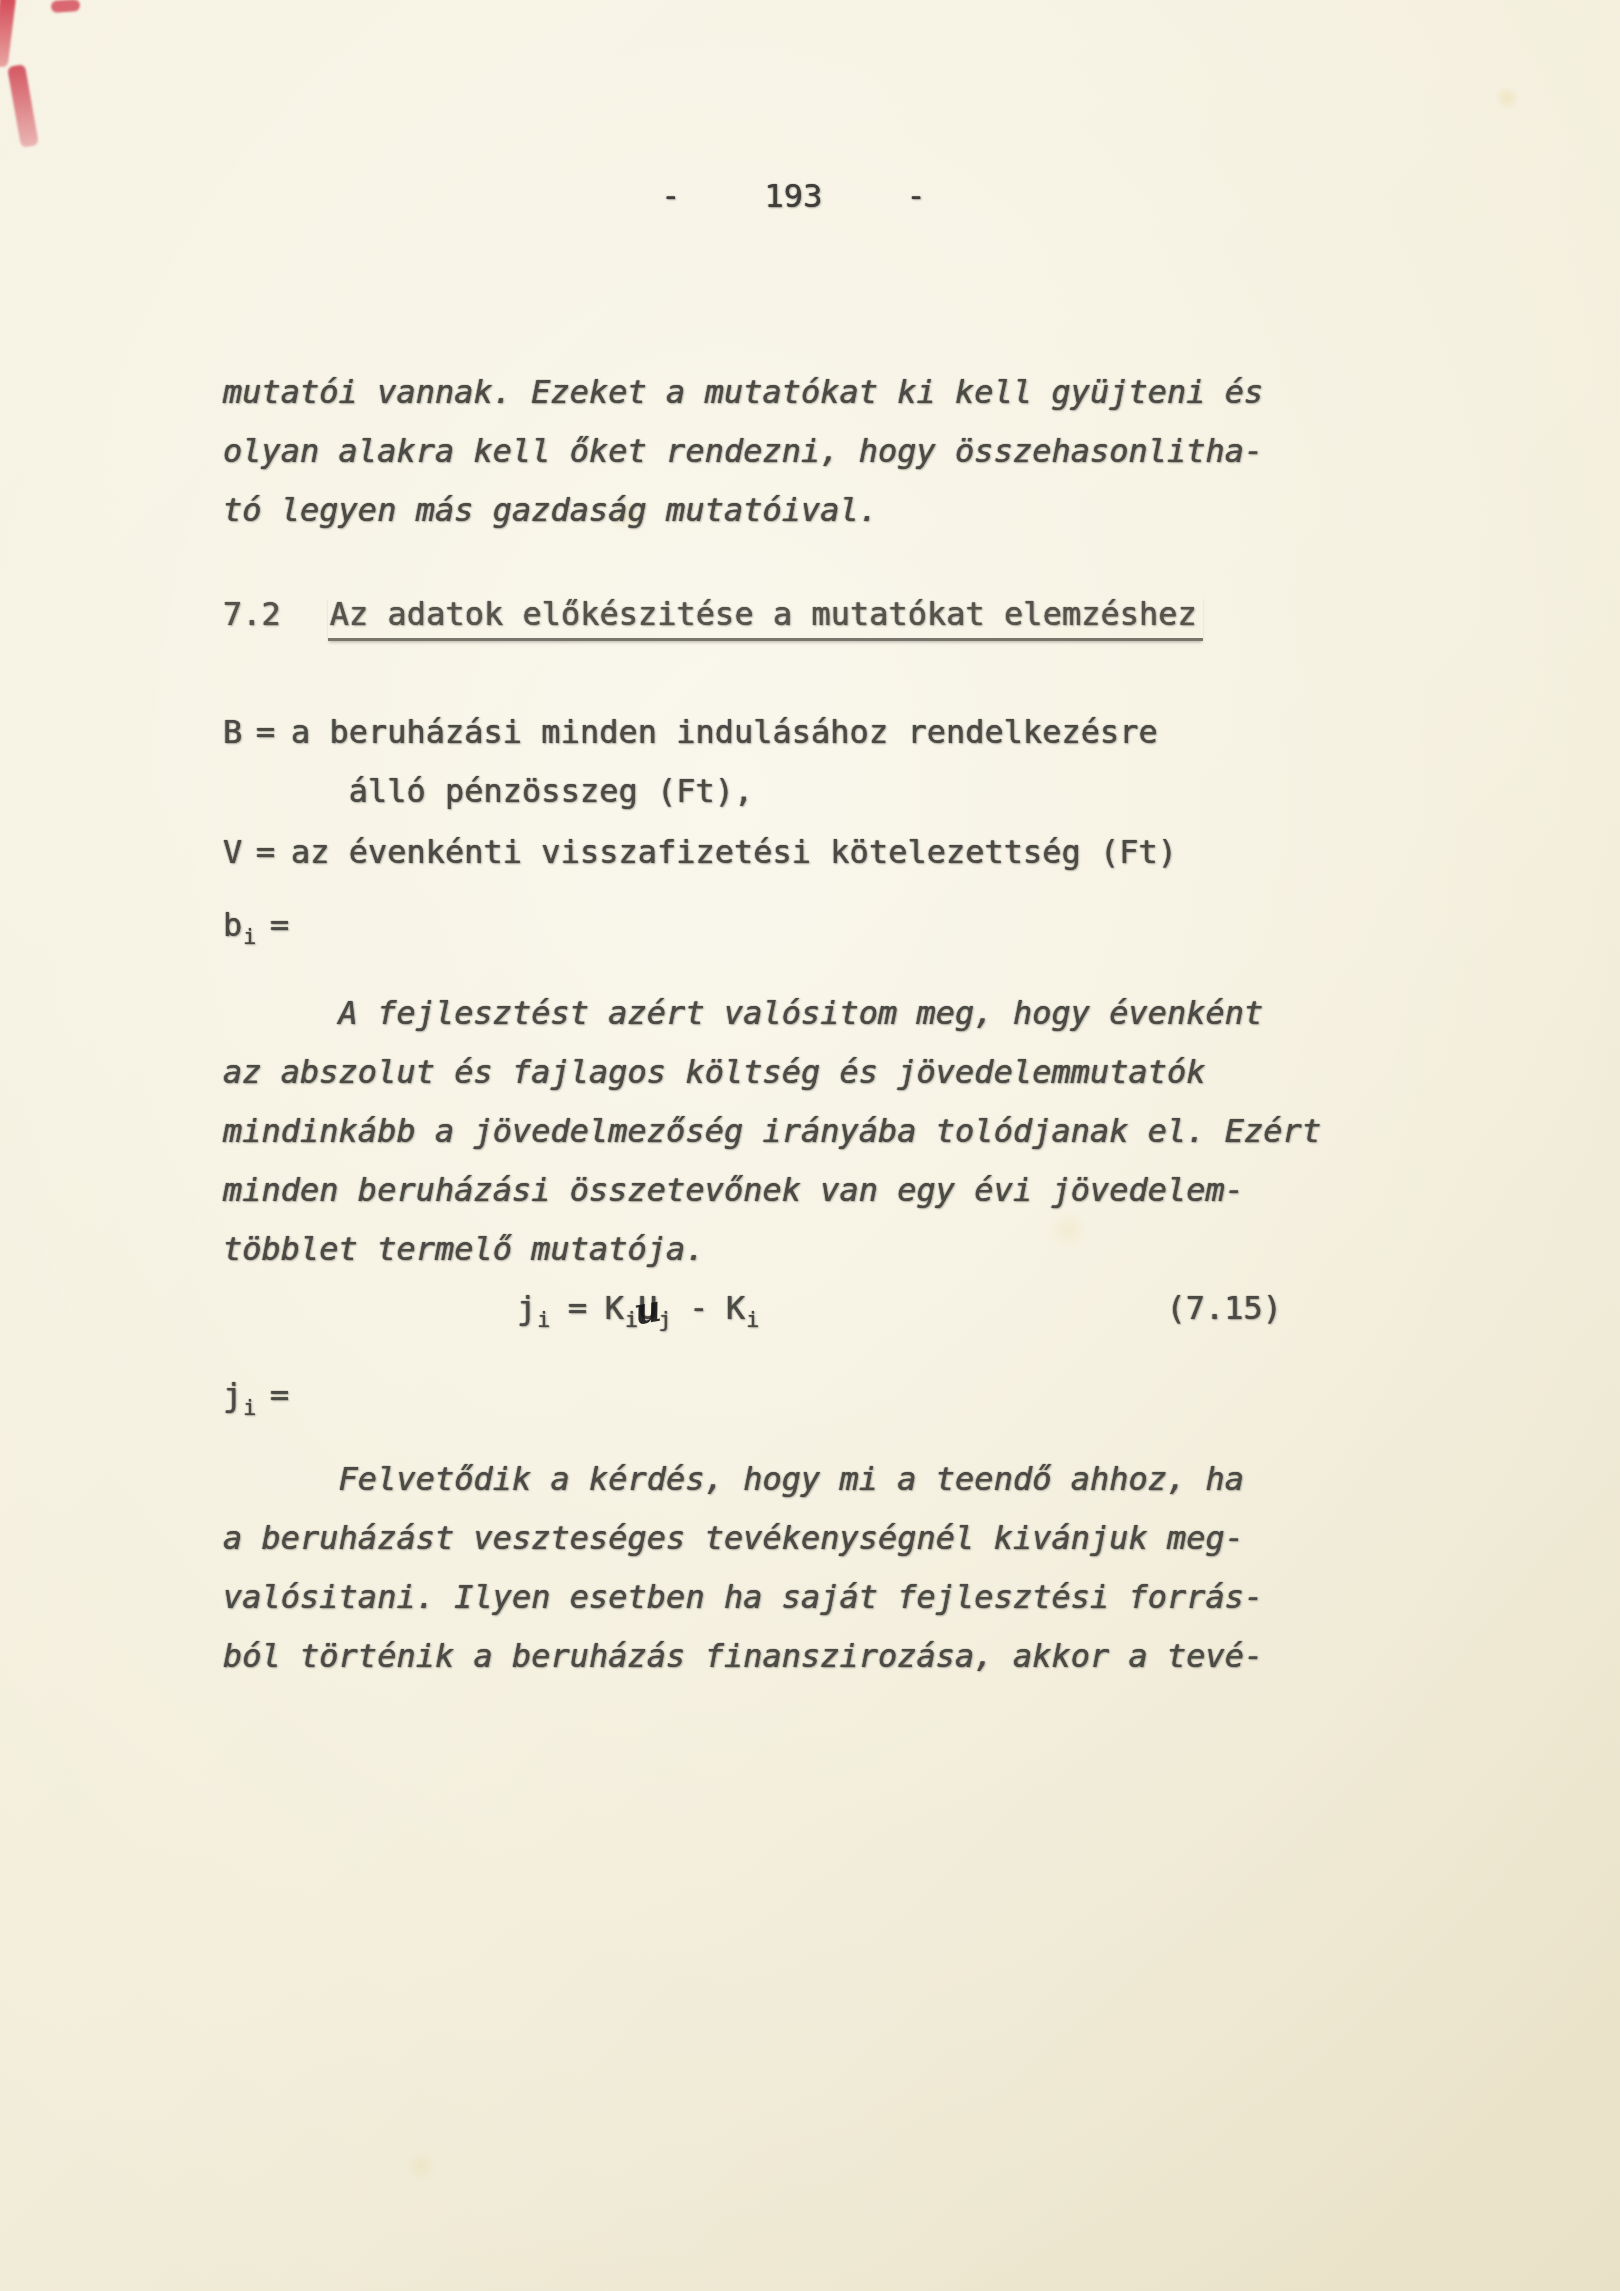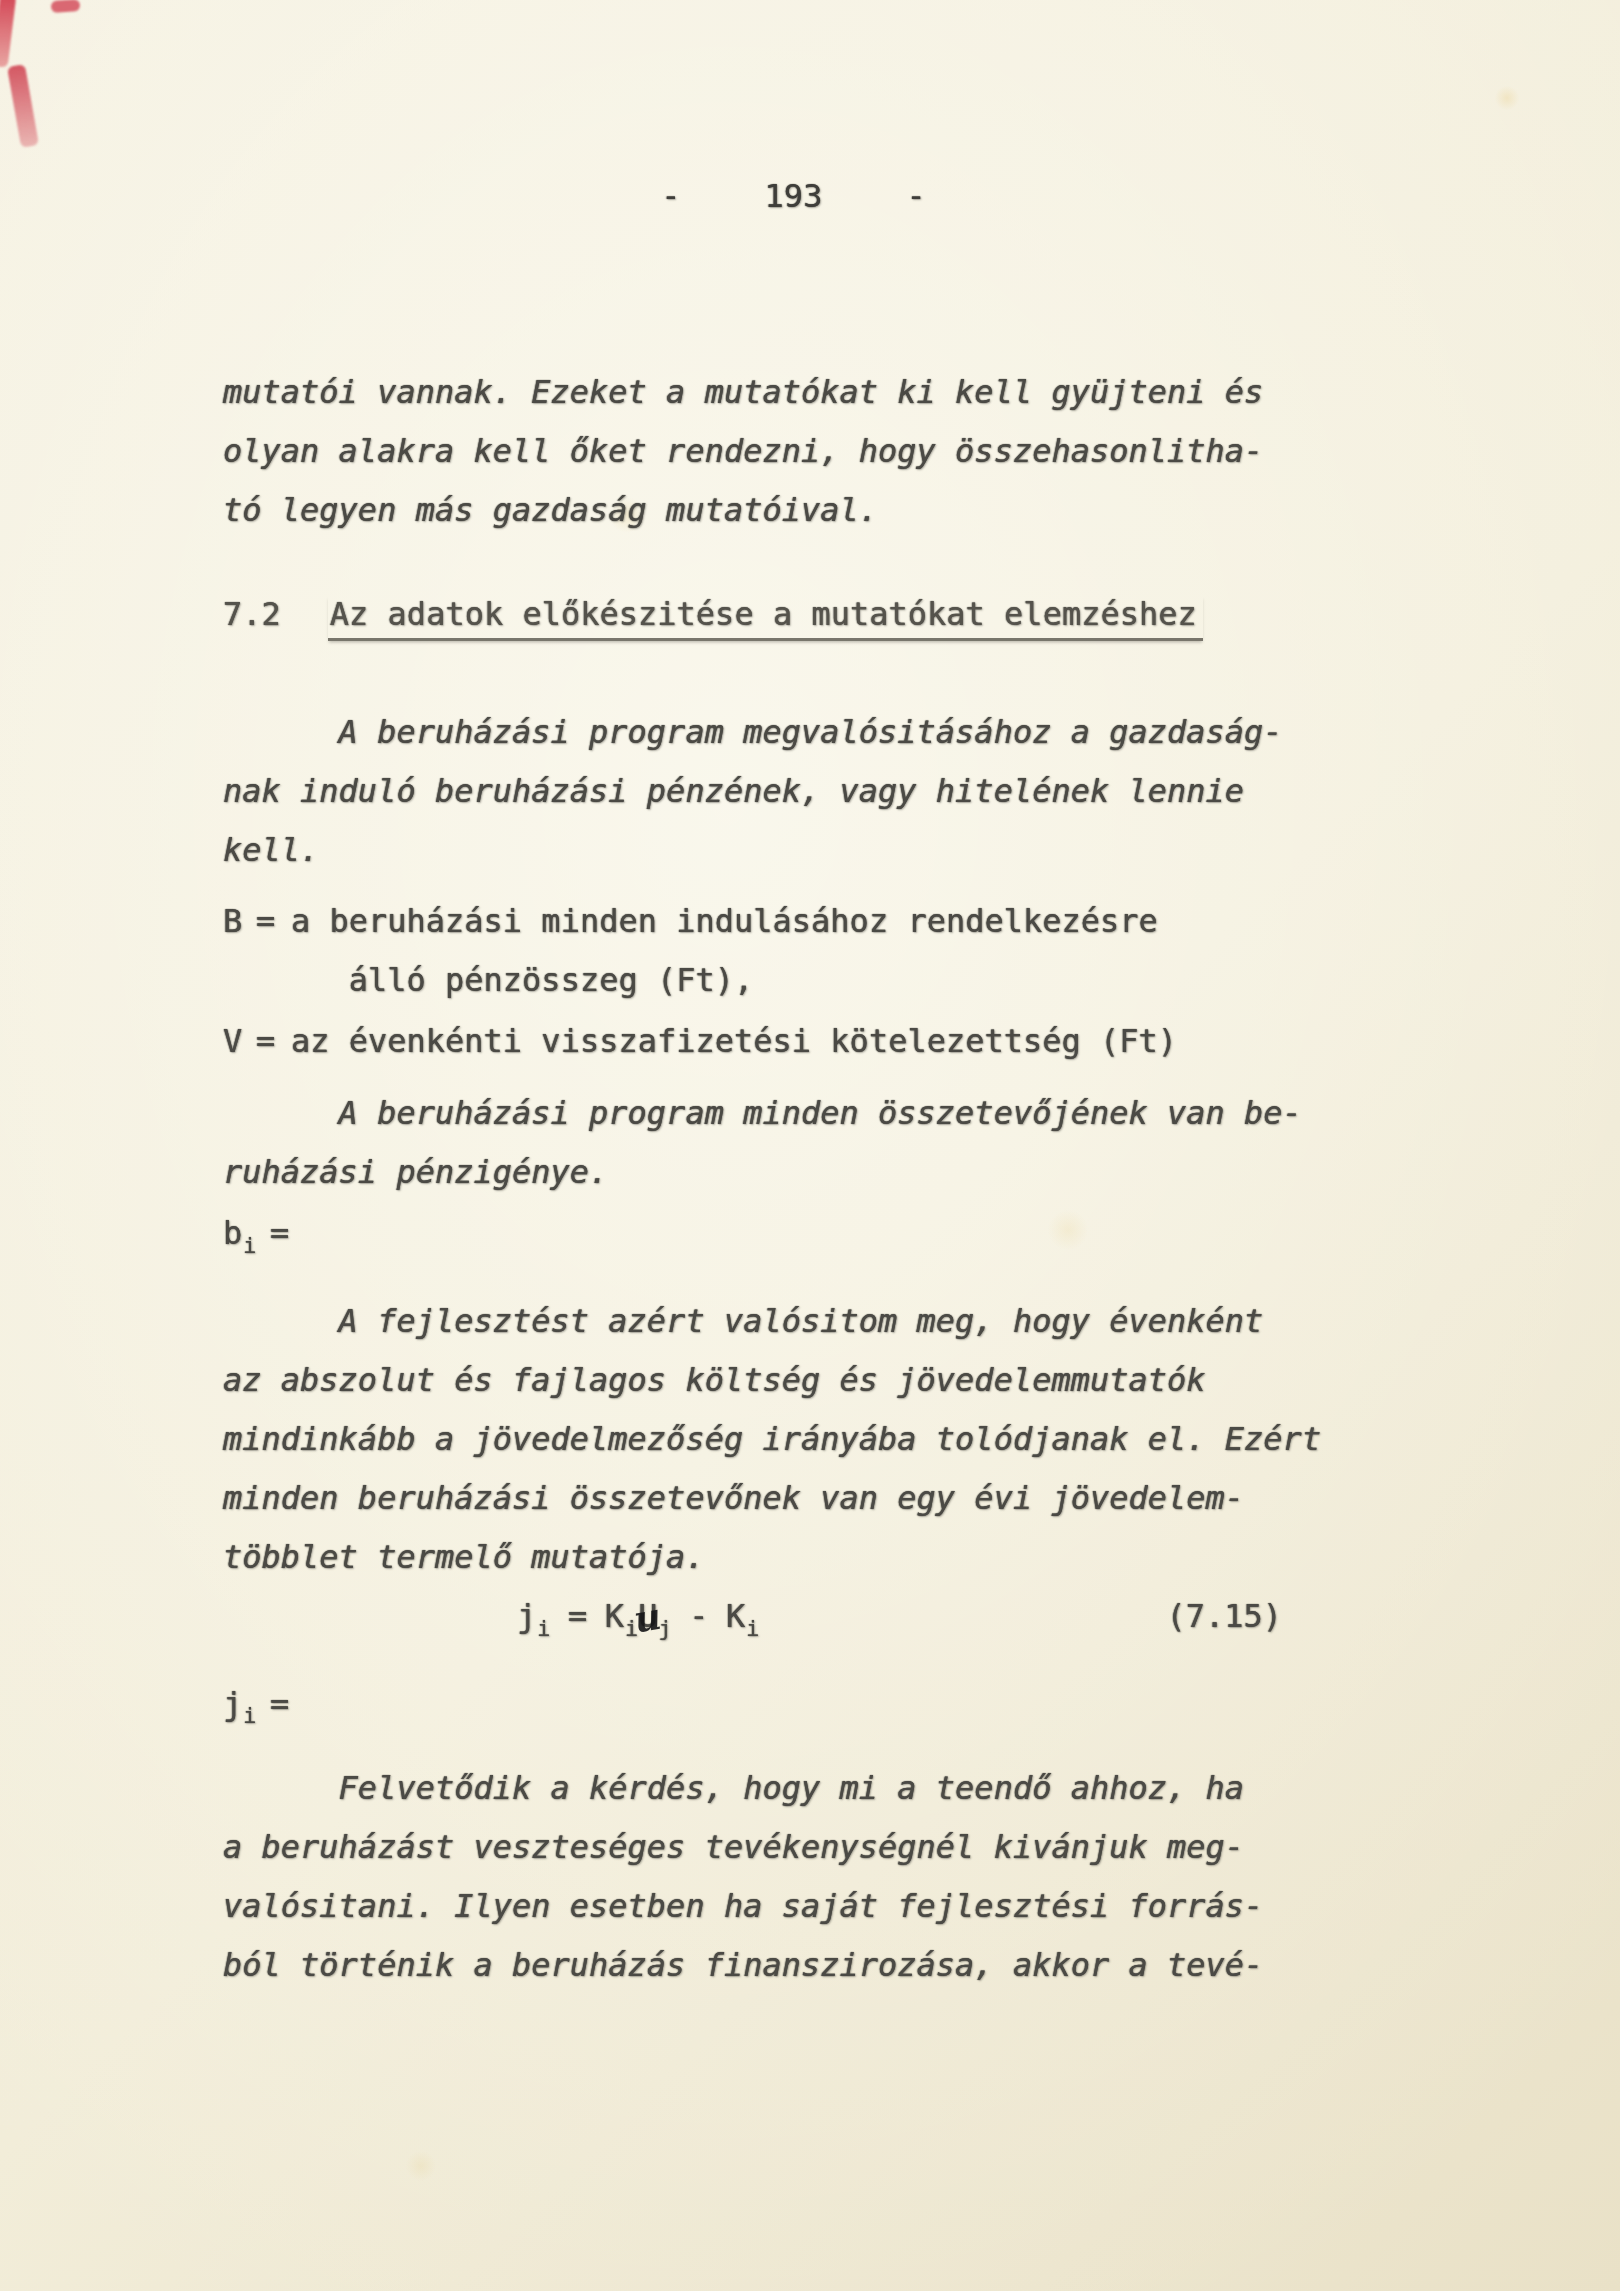--- a/index.html
+++ b/index.html
@@ -136,39 +136,34 @@
     </div>
 
     <p class="para intro">mutatói vannak. Ezeket a mutatókat ki kell gyüjteni és
 olyan alakra kell őket rendezni, hogy összehasonlitha-
 tó legyen más gazdaság mutatóival.</p>
 
     <div class="heading">
       <span class="h-num">7.2</span><span class="h-title">Az adatok előkészitése a mutatókat elemzéshez</span>
     </div>
 
-    <p class="para">      A beruházási program megvalósitásához a gazdaság-
-nak induló beruházási pénzének, vagy hitelének lennie
-kell.</p>
 
     <div class="def-row">
       <span class="def-sym"><span>B</span></span>
       <span class="def-eq">=</span>
       <div class="def-text">a beruházási minden indulásához rendelkezésre
    álló pénzösszeg (Ft),</div>
     </div>
 
     <div class="def-row gap-after">
       <span class="def-sym"><span>V</span></span>
       <span class="def-eq">=</span>
       <div class="def-text">az évenkénti visszafizetési kötelezettség (Ft)</div>
     </div>
 
-    <p class="para tight">      A beruházási program minden összetevőjének van be-
-ruházási pénzigénye.</p>
 
     <div class="def-row gap-after-lg">
       <span class="def-sym"><span>b</span><span class="sub">i</span></span>
       <span class="def-eq">=</span>
     </div>
 
     <p class="para flush">      A fejlesztést azért valósitom meg, hogy évenként
 az abszolut és fajlagos költség és jövedelemmutatók
 mindinkább a jövedelmezőség irányába tolódjanak el. Ezért
 minden beruházási összetevőnek van egy évi jövedelem-

